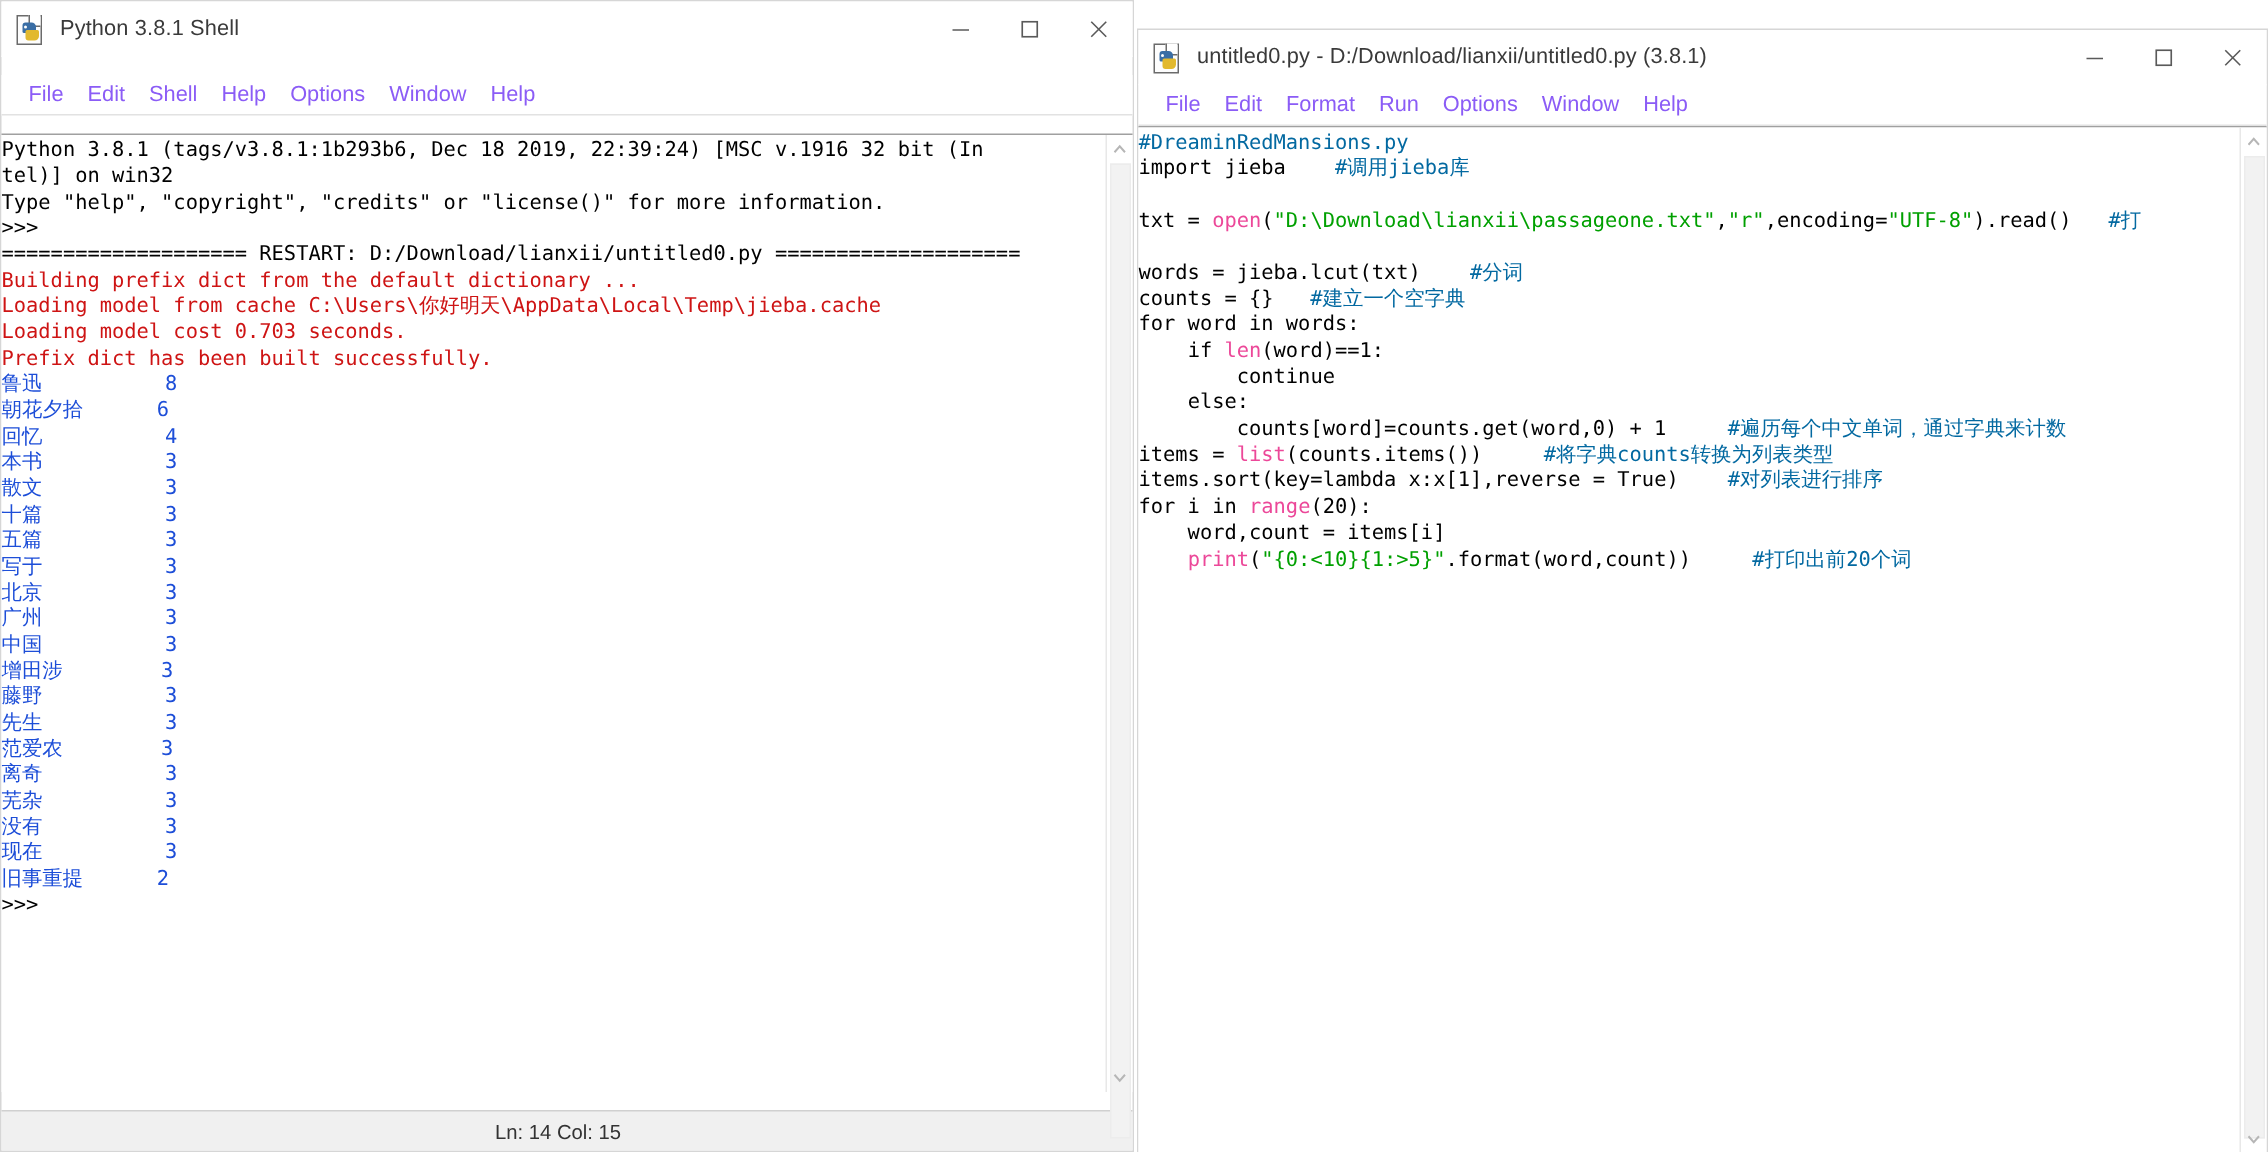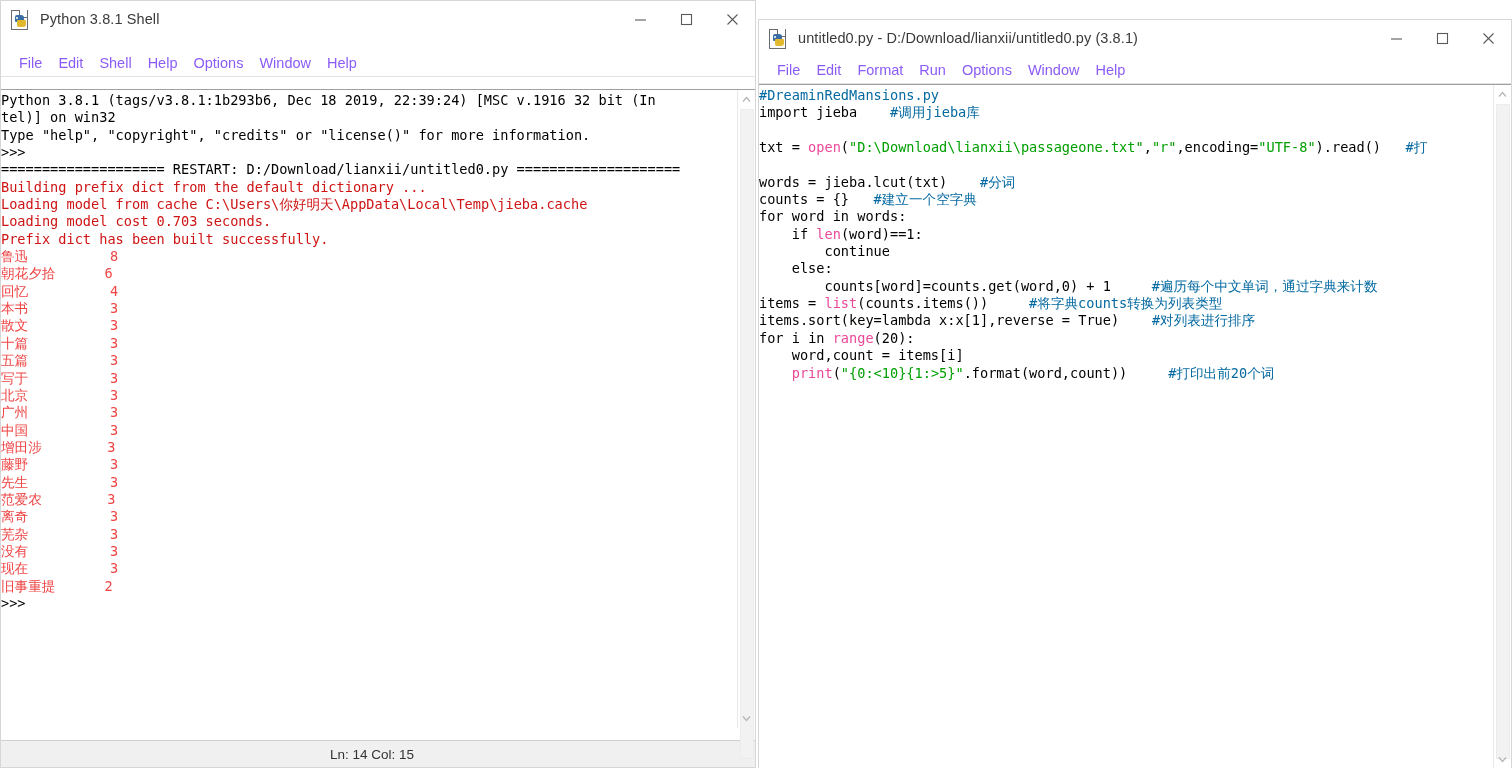--- a/index.html
+++ b/index.html
@@ -37,21 +37,21 @@
   .status-txt{font-size:13.5px;color:#333;padding-right:12px;white-space:nowrap;}
 
   
   .code{
     font-family:"DejaVu Sans Mono","Liberation Mono",monospace;
     font-size:13.6px;line-height:17.35px;white-space:pre;
     color:#000000;letter-spacing:0px;
   }
   .ln{height:17.35px;white-space:pre;}
   .c-err{color:#ce1414;}
-  .c-out{color:#ef4444;}
+  .c-out{color:#1d4ed8;}
   .c-str{color:#00a000;}
   .c-kw{color:#000000;}
   .c-bi{color:#ec4899;}
   .c-cmt{color:#0369a1;}
   .c-blk{color:#000000;}
 
   
   .vscroll{width:17px;flex:0 0 17px;background:#ffffff;border-left:1px solid #e8e8e8;
            position:relative;}
   .vs-track{position:absolute;left:2px;right:1px;top:19px;bottom:19px;background:#f7f7f7;}

